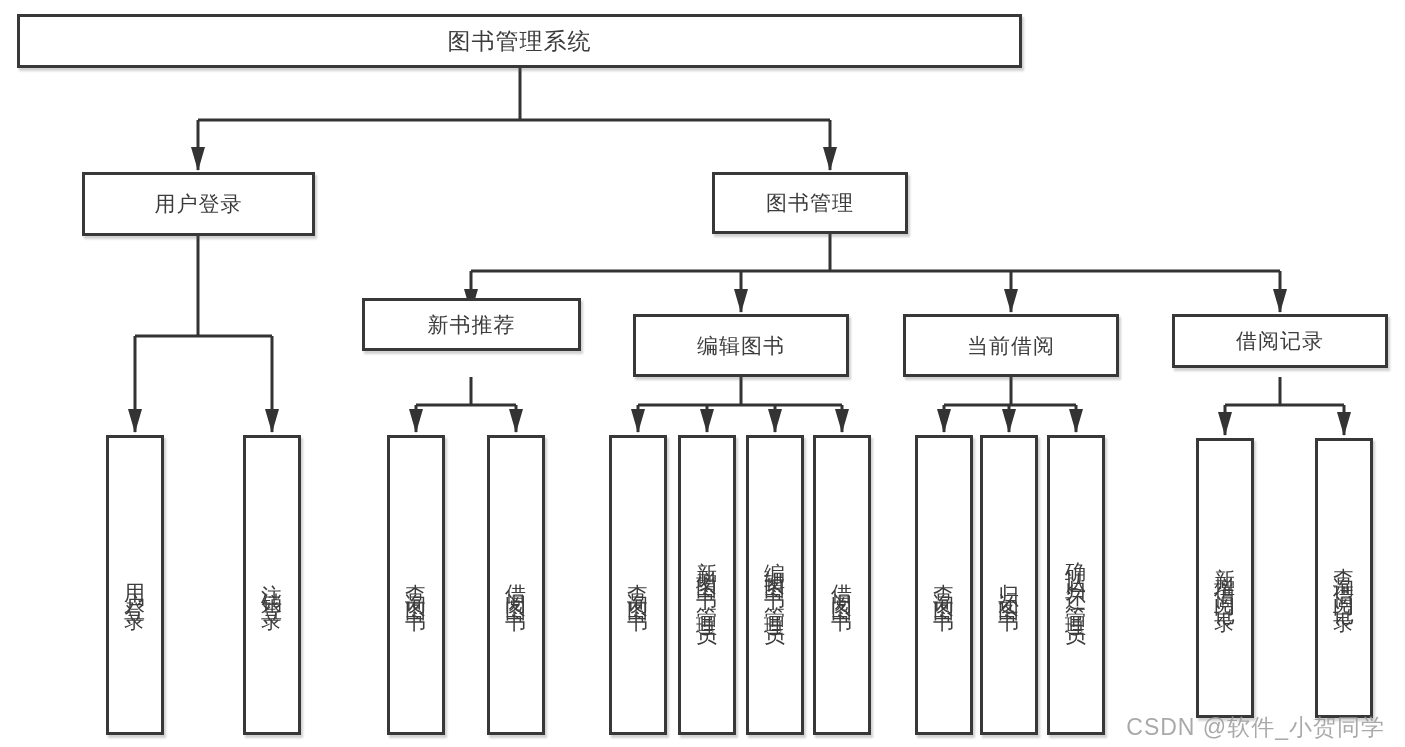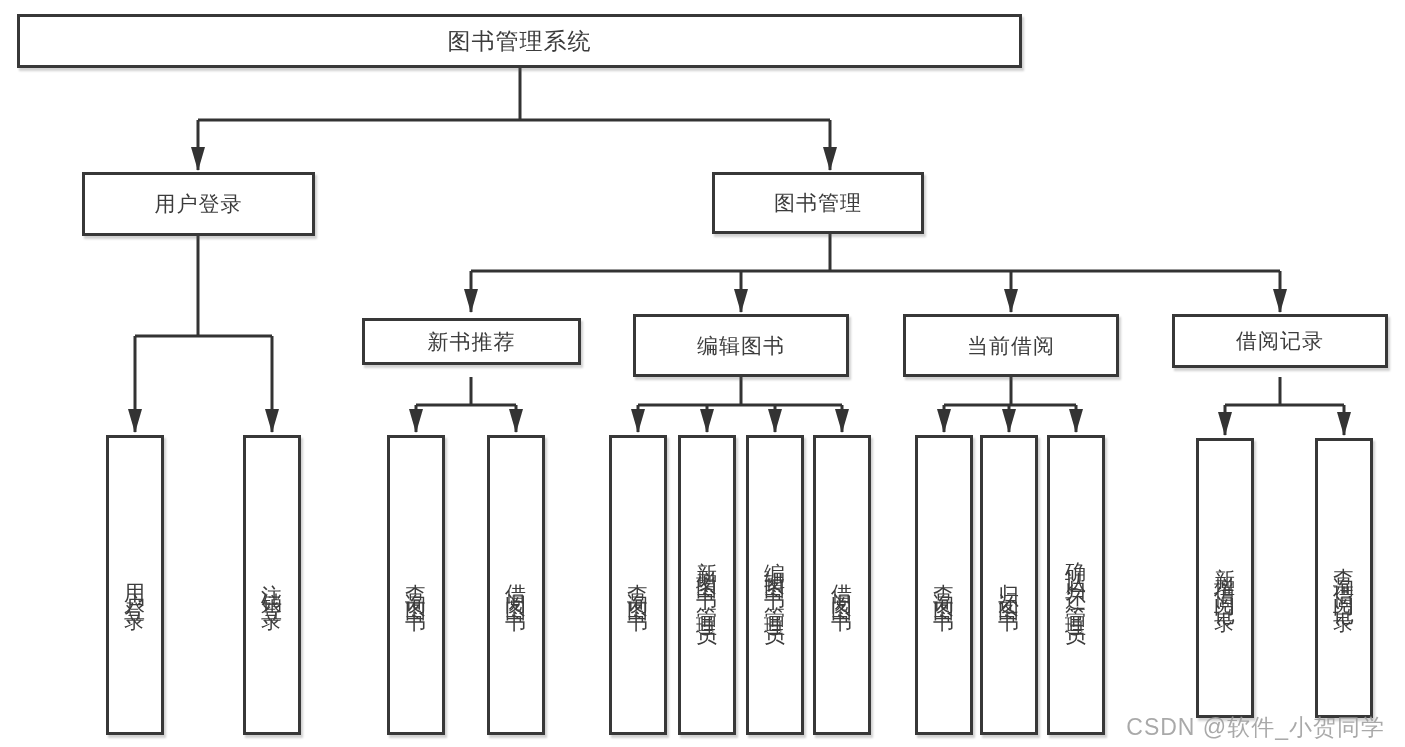--- a/index.html
+++ b/index.html
@@ -112,25 +112,25 @@
     </g>
   </svg>
 
   <div class="box h root" style="left:17px;top:14px;width:1005px;height:54px;">
     <span>图书管理系统</span>
   </div>
 
   <div class="box h" style="left:82px;top:172px;width:233px;height:64px;">
     <span>用户登录</span>
   </div>
-  <div class="box h" style="left:712px;top:172px;width:212px;height:62px;">
+  <div class="box h" style="left:712px;top:172px;width:196px;height:62px;">
     <span>图书管理</span>
   </div>
 
-  <div class="box h" style="left:362px;top:318px;width:219px;height:47px;">
+  <div class="box h" style="left:362px;top:298px;width:219px;height:53px;">
     <span>新书推荐</span>
   </div>
   <div class="box h" style="left:633px;top:314px;width:216px;height:63px;">
     <span>编辑图书</span>
   </div>
   <div class="box h" style="left:903px;top:314px;width:216px;height:63px;">
     <span>当前借阅</span>
   </div>
   <div class="box h" style="left:1172px;top:314px;width:216px;height:54px;">
     <span>借阅记录</span>

